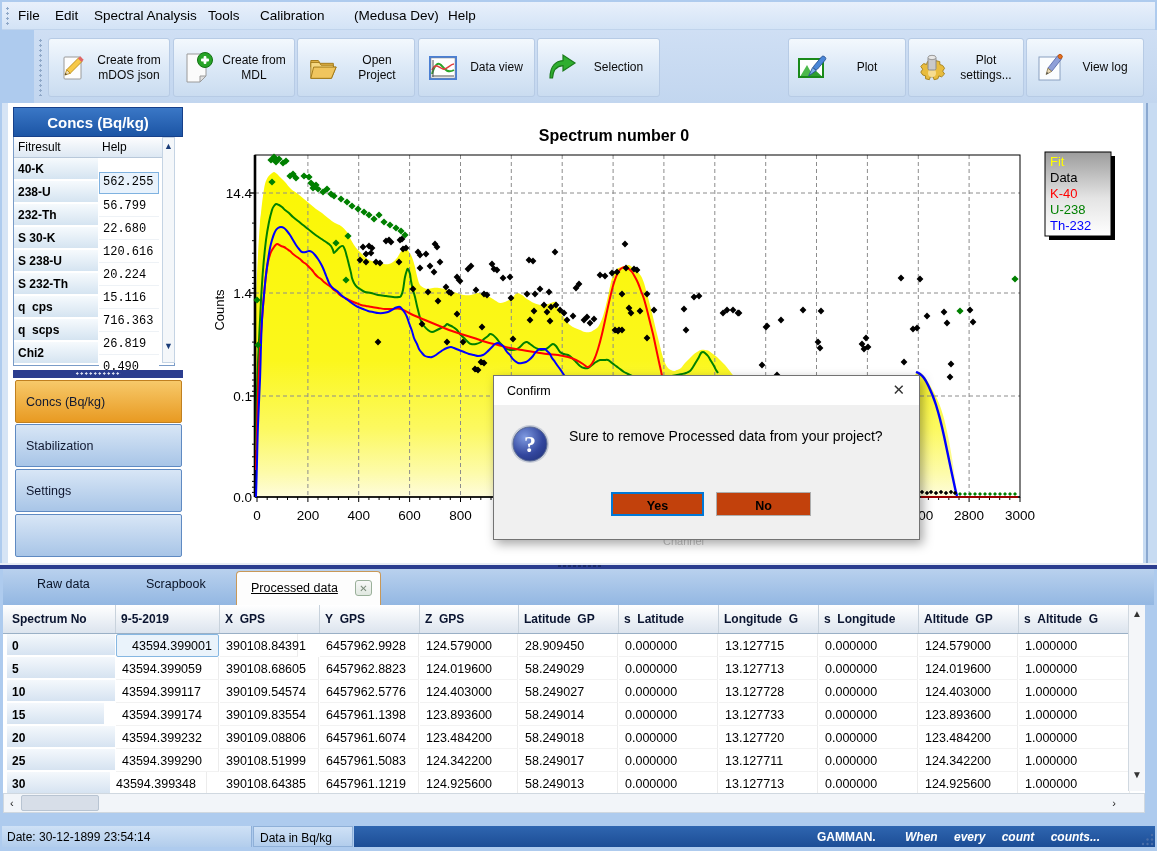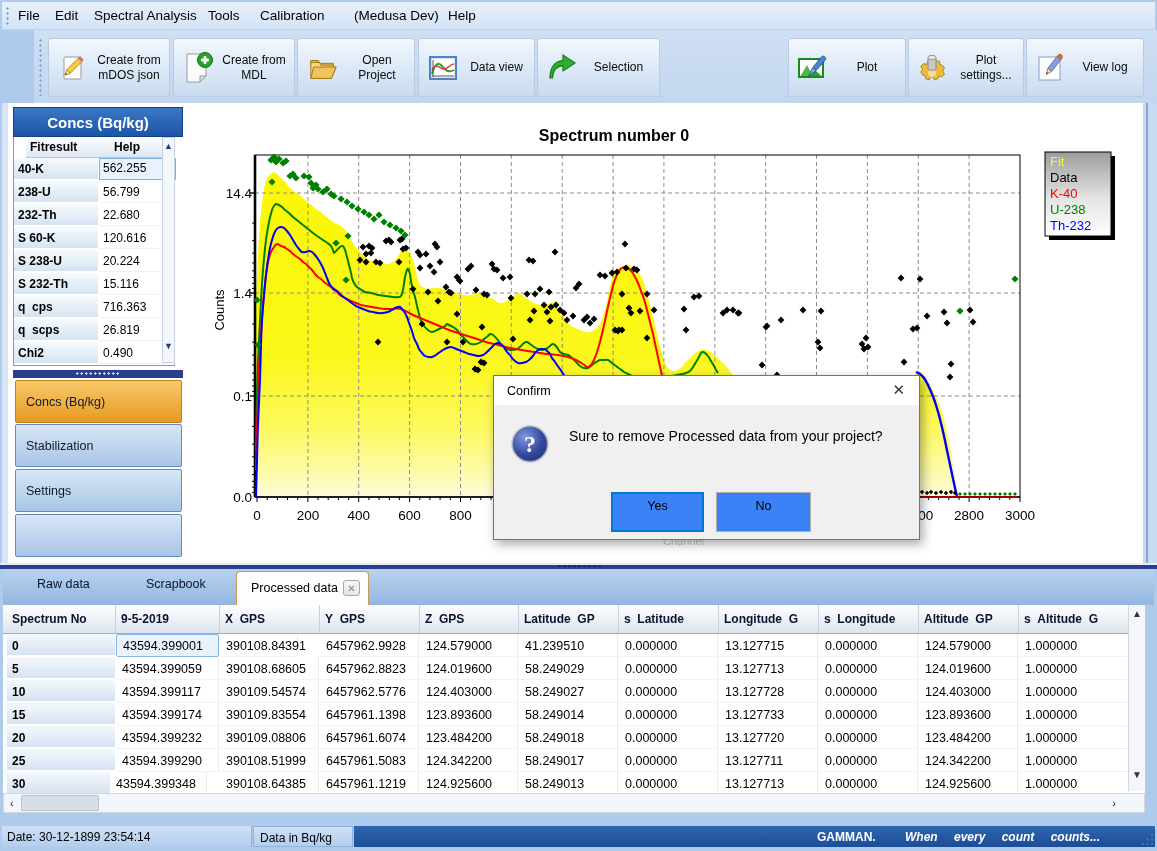--- a/index.html
+++ b/index.html
@@ -7,44 +7,44 @@
 #menubar span { position:absolute; top:6px; font-size:13.5px; color:#000; }
 #toolbar { position:absolute; left:2px; top:30px; width:1153px; height:73px; background:linear-gradient(#cfdff4,#c2d6ef);margin-left:32px; }
 .grip { position:absolute; width:3px; background-image:radial-gradient(circle, #8fa8c8 1px, transparent 1.2px); background-size:3px 5px; }
 .tbtn { position:absolute; top:8px; height:59px; background:linear-gradient(#f3f8fd,#dce9f7 50%,#cadcf0); border:1px solid #b7cbe5; border-radius:3px; display:flex; align-items:center; }
 .tbi { margin-left:8px; display:flex; }
 .tbl { flex:1; text-align:center; font-size:12px; color:#0a0a0a; line-height:15px; }
 #mainarea { position:absolute; left:8px; top:103px; width:1135px; height:460px; background:#fff; }
 #leftpanel { position:absolute; left:13px; top:107px; width:170px; height:451px; }
 #lp-head { position:absolute; left:0; top:0; width:170px; height:30px; background:linear-gradient(#3a77c6,#1c55a5); color:#fff; font-weight:bold; font-size:15px; text-align:center; line-height:30px; border:1px solid #16408a; }
 #lp-table { position:absolute; left:0; top:30px; width:162px; height:229px; background:#fff; border:1px solid #7a9cc8; border-top:none; }
-#lp-colhead { position:absolute; left:14px; top:137px; width:148px; height:21px; background:linear-gradient(#fdfdfe,#dde8f3); border-bottom:1px solid #b8c8da; font-weight:bold; font-size:12px;margin-left:12px; }
+#lp-colhead { position:absolute; left:14px; top:137px; width:148px; height:21px; background:linear-gradient(#fdfdfe,#dde8f3); border-bottom:1px solid #b8c8da; font-weight:normal; font-size:12px; }
 #lp-colhead i { font-style:normal; position:absolute; top:3px; }
 .frow { position:absolute; left:14px; width:148px; height:23px; font-size:12px; }
 .fkey { position:absolute; left:0; top:0; width:84px; height:22px; background:linear-gradient(#f6fafd,#d5e4f1); border-bottom:1px solid #fff; font-weight:bold; padding:4px 0 0 4px; }
-.fval { position:absolute; left:85px; top:0; width:77px; height:22px; background:#fff; padding:4px 0 0 4px; border-bottom:1px solid #eef2f6; }
+.fval { position:absolute; left:85px; top:14px; width:60px; height:22px; background:#fff; padding:4px 0 0 4px; border-bottom:1px solid #eef2f6;font-family:Liberation Mono, monospace; }
 #lp-sb { position:absolute; left:162px; top:137px; width:13px; height:226px; background:#f4f7fa; border:1px solid #c5d4e4; font-size:9px; color:#1a3c78; text-align:center; }
 #lp-split { position:absolute; left:13px; top:370px; width:170px; height:8px; background:#2b3d8f; }
 #lp-split::after { content:""; position:absolute; left:62px; top:2px; width:46px; height:3px; background-image:radial-gradient(circle,#dde2f2 1px,transparent 1.2px); background-size:4.5px 3px; }
 .sbtn { position:absolute; left:15px; width:167px; height:43px; border:1px solid #5f8ac2; border-radius:2px; font-size:12.5px; color:#101830; padding:14px 0 0 10px; background:linear-gradient(#d8e6f6,#a8c5e7); }
 #dlg { position:absolute; left:493px; top:375px; width:427px; height:165px; background:#f0f0f0; border:1px solid #737373; box-shadow:3px 4px 10px rgba(0,0,0,0.35); z-index:50; }
 #dlg-title { position:absolute; left:0; top:0; width:100%; height:29px; background:#fff; font-size:12.5px; color:#000; padding:8px 0 0 13px; }
 #dlg-x { position:absolute; right:14px; top:5px; font-size:15px; color:#333; }
-#dlg .btn { position:absolute; top:116px; height:40px; background:#3b82f6; border:1px solid #adadad; font-size:12.5px; text-align:center; padding-top:6px; }
+#dlg .btn { position:absolute; top:116px; height:24px; background:#c2410c; border:1px solid #adadad; font-size:12.5px; text-align:center; padding-top:6px;font-weight:bold; }
 #sep { position:absolute; left:0; top:563px; width:1157px; height:6px; background:#2b3d8f; border-top:2px solid #e8edf5; }
 #tabbar { position:absolute; left:3px; top:569px; width:1151px; height:36px; background:linear-gradient(#b9d1ee,#93b7e2); }
 .tab { position:absolute; top:8px; font-size:12.5px; color:#0a1428; }
-#atab { position:absolute; left:233px; top:2px; width:133px; height:34px; background:#fdfdfd; border:1px solid #c89858; border-bottom:none; border-radius:4px 4px 0 0; font-size:12.5px; padding:9px 0 0 14px; }
+#atab { position:absolute; left:233px; top:2px; width:145px; height:34px; background:#fdfdfd; border:1px solid #c89858; border-bottom:none; border-radius:4px 4px 0 0; font-size:12.5px; padding:9px 0 0 14px;text-decoration:underline; }
 #atab b { position:absolute; right:8px; top:8px; width:17px; height:16px; border:1px solid #9ab09a; border-radius:3px; background:linear-gradient(#f8f8f8,#e0e8e0); color:#7a8a7a; font-weight:normal; font-size:10px; text-align:center; line-height:15px; }
 #thead { position:absolute; left:3px; top:605px; width:1142px; height:29px; background:linear-gradient(#ffffff,#dce4ee); border-bottom:1px solid #9ab0c6; }
 .hc { position:absolute; top:0; height:28px; font-weight:bold; font-size:12px; color:#0a1430; padding:7px 16px 0 5px; border-right:1px solid #c8d2dc; }
 .trow { position:absolute; left:3px; width:1142px; height:23px; background:#fff; }
 .c0 { position:absolute; top:0; height:22px; background:linear-gradient(#f4f8fc,#d6e3f1); border-bottom:1px solid #fff; font-weight:bold; font-size:12px; padding:5px 0 0 5px; }
 .cc { position:absolute; top:0; height:23px; background:#fff; border-bottom:1px solid #f2f2f2; border-right:1px solid #ececec; font-size:12.5px; padding:5px 0 0 6px; }
-.cc.sel { background:#eaf3fb; border:1px solid #86b7e2; border-radius:2px; padding:4px 0 0 6px; }
+.cc.sel { background:#eaf3fb; border:1px solid #86b7e2; border-radius:2px; padding:4px 0 0 15px; }
 #vscroll2 { position:absolute; left:1128px; top:605px; width:17px; height:186px; background:#f4f6f9; border-left:1px solid #d0d8e0; font-size:10px; color:#333; text-align:center; }
 #hscroll { position:absolute; left:3px; top:793px; width:1142px; height:20px; background:#f2f5f9; border:1px solid #d0d8e0; font-size:11px; color:#333; }
 #hthumb { position:absolute; left:17px; top:1px; width:78px; height:16px; background:#d7dee8; border:1px solid #b8c4d2; border-radius:2px; }
 #status { position:absolute; left:2px; top:826px; width:1153px; height:21px; font-size:12px; }
 #st1 { position:absolute; left:0; top:0; width:250px; height:21px; background:linear-gradient(#cfe1f6,#b2cdec); border-right:1px solid #8fb0d8; padding:4px 0 0 5px; color:#000; }
 #st2 { position:absolute; left:251px; top:0; width:100px; height:21px; background:linear-gradient(#cfe1f6,#b2cdec); border:1px solid #8fb0d8; padding:4px 0 0 6px; color:#000; }
 #st3 { position:absolute; left:352px; top:0; width:801px; height:21px; background:linear-gradient(#2f66b0,#1c4d96); color:#fff; }
 </style></head><body>
 <div id="menubar">
   <div class="grip" style="left:4px;top:4px;height:20px;"></div>
@@ -357,21 +357,21 @@
   </div>
 <div class="frow" style="top:181px">
     <div class="fkey">238-U</div>
     <div class="fval">56.799</div>
   </div>
 <div class="frow" style="top:204px">
     <div class="fkey">232-Th</div>
     <div class="fval">22.680</div>
   </div>
 <div class="frow" style="top:227px">
-    <div class="fkey">S 60-K</div>
+    <div class="fkey">S 30-K</div>
     <div class="fval">120.616</div>
   </div>
 <div class="frow" style="top:250px">
     <div class="fkey">S 238-U</div>
     <div class="fval">20.224</div>
   </div>
 <div class="frow" style="top:273px">
     <div class="fkey">S 232-Th</div>
     <div class="fval">15.116</div>
   </div>
@@ -415,21 +415,21 @@
     <div class="hc" style="left:816px;width:100px">s&nbsp;&nbsp;Longitude</div>
     <div class="hc" style="left:916px;width:100px">Altitude&nbsp;&nbsp;GP</div>
     <div class="hc" style="left:1016px;width:112px">s&nbsp;&nbsp;Altitude&nbsp;&nbsp;G</div>
   </div>
 <div class="trow" style="top:634px">
     <div class="c0" style="left:4px;width:108px">0</div>
     <div class="cc sel" style="left:113px;width:103px">43594.399001</div>
     <div class="cc" style="left:217px;width:78px">390108.84391</div>
     <div class="cc" style="left:317px;width:99px">6457962.9928</div>
     <div class="cc" style="left:417px;width:98px">124.579000</div>
-    <div class="cc" style="left:516px;width:99px">41.239510</div>
+    <div class="cc" style="left:516px;width:99px">28.909450</div>
     <div class="cc" style="left:616px;width:99px">0.000000</div>
     <div class="cc" style="left:716px;width:99px">13.127715</div>
     <div class="cc" style="left:816px;width:99px">0.000000</div>
     <div class="cc" style="left:916px;width:99px">124.579000</div>
     <div class="cc" style="left:1016px;width:111px">1.000000</div>
   </div>
 <div class="trow" style="top:657px">
     <div class="c0" style="left:4px;width:108px">5</div>
     <div class="cc" style="left:113px;width:103px">43594.399059</div>
     <div class="cc" style="left:217px;width:99px">390108.68605</div>
@@ -449,21 +449,21 @@
     <div class="cc" style="left:317px;width:99px">6457962.5776</div>
     <div class="cc" style="left:417px;width:98px">124.403000</div>
     <div class="cc" style="left:516px;width:99px">58.249027</div>
     <div class="cc" style="left:616px;width:99px">0.000000</div>
     <div class="cc" style="left:716px;width:99px">13.127728</div>
     <div class="cc" style="left:816px;width:99px">0.000000</div>
     <div class="cc" style="left:916px;width:99px">124.403000</div>
     <div class="cc" style="left:1016px;width:111px">1.000000</div>
   </div>
 <div class="trow" style="top:703px">
-    <div class="c0" style="left:4px;width:108px">15</div>
+    <div class="c0" style="left:4px;width:97px">15</div>
     <div class="cc" style="left:113px;width:103px">43594.399174</div>
     <div class="cc" style="left:217px;width:99px">390109.83554</div>
     <div class="cc" style="left:317px;width:99px">6457961.1398</div>
     <div class="cc" style="left:417px;width:98px">123.893600</div>
     <div class="cc" style="left:516px;width:99px">58.249014</div>
     <div class="cc" style="left:616px;width:99px">0.000000</div>
     <div class="cc" style="left:716px;width:99px">13.127733</div>
     <div class="cc" style="left:816px;width:99px">0.000000</div>
     <div class="cc" style="left:916px;width:99px">123.893600</div>
     <div class="cc" style="left:1016px;width:111px">1.000000</div>

